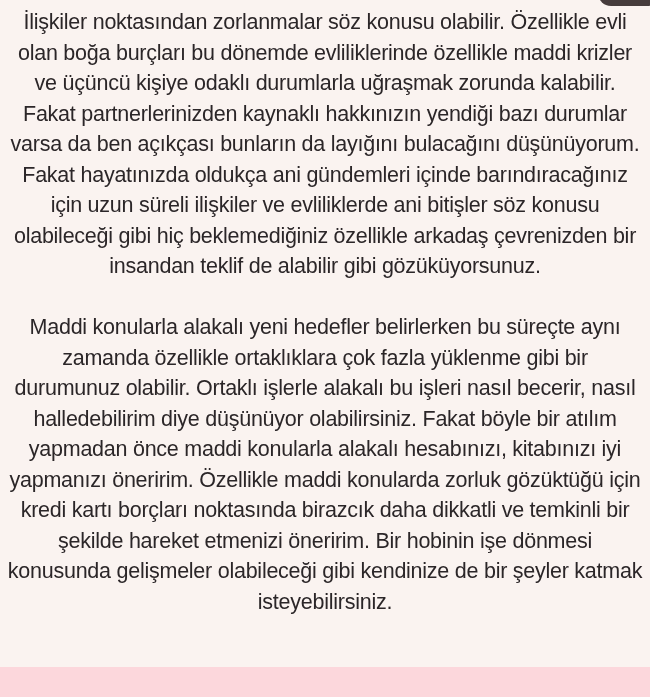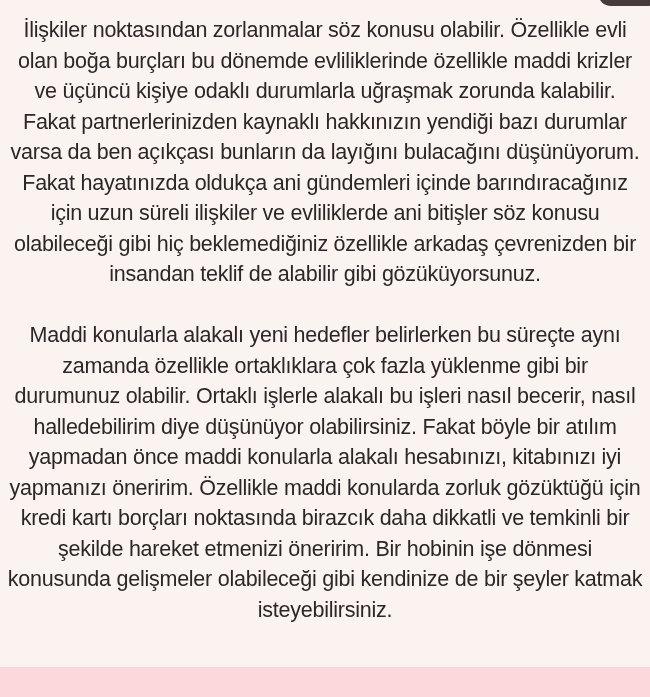--- a/index.html
+++ b/index.html
@@ -13,21 +13,21 @@
   body {
     width: 650px;
     height: 697px;
     background: var(--bg);
     overflow: hidden;
     position: relative;
     font-family: "Liberation Sans", "DejaVu Sans", sans-serif;
   }
   .reading-text {
     position: absolute;
-    top: 8px;
+    top: 0;
     left: 0;
     right: 0;
     padding: 7px 7px 0 7px;
     text-align: center;
     color: var(--text);
     font-size: 21.5px;
     line-height: 30.5px;
     letter-spacing: -0.25px;
     font-weight: 400;
   }

